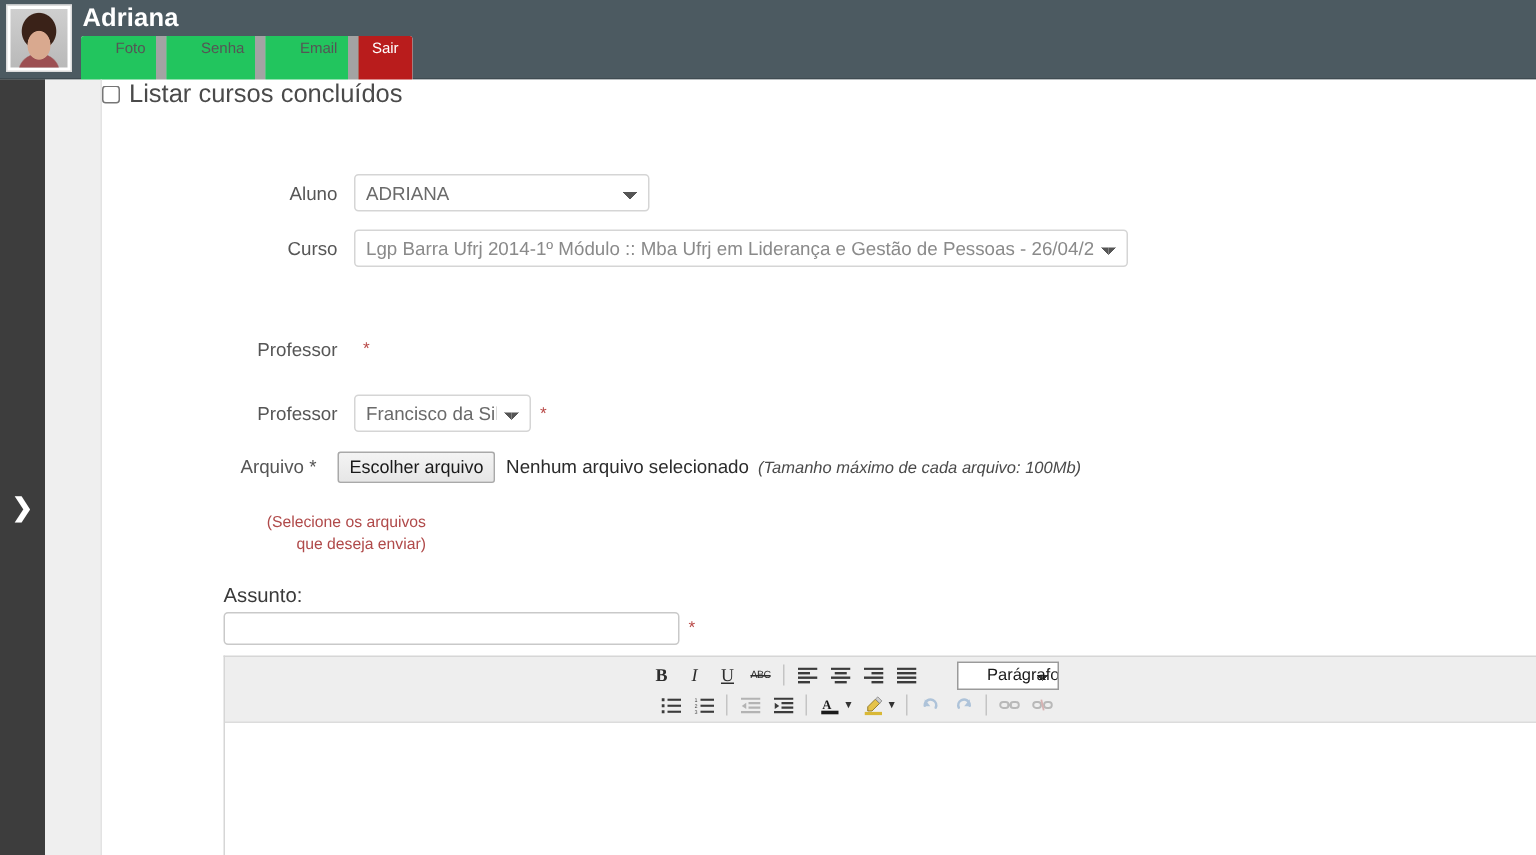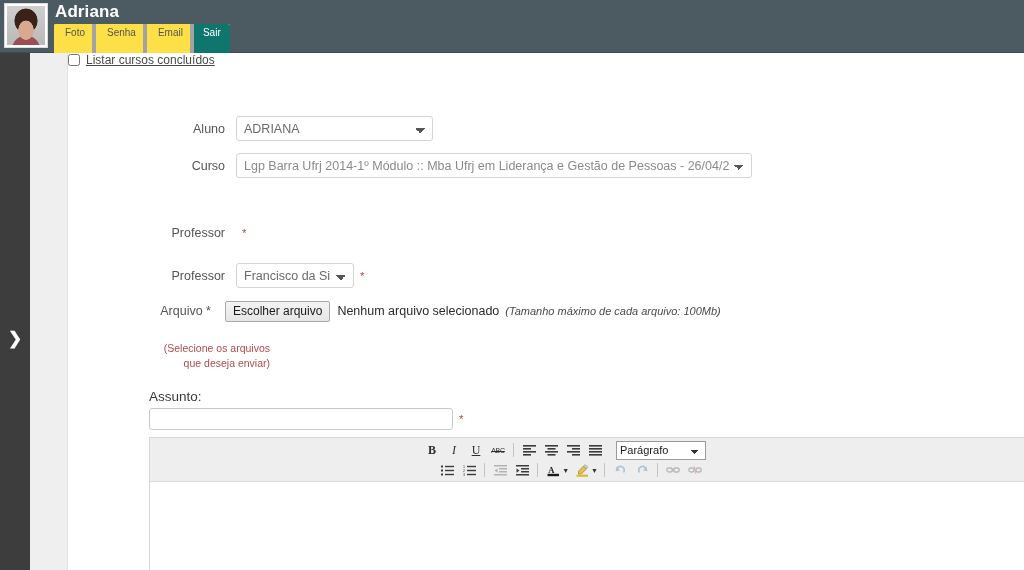--- a/index.html
+++ b/index.html
@@ -45,28 +45,28 @@
     position: absolute; left: 54px; top: 24px;
     display: flex;
     background: #eeeeee;
     border-radius: 2px;
     overflow: hidden;
     box-shadow: 0 1px 0 rgba(0,0,0,.15);
   }
   #navbtns .nb {
     font-size: 10px;
     color: #555555;
-    padding: 3px 7px 4px 11px;
-    border-right: 4px solid #a3a3a3;
+    padding: 3px 7px 4px 23px;
+    border-right: 7px solid #a3a3a3;
     line-height: 11px;
-    background: #fde047;
+    background: #22c55e;
   }
   #navbtns .nb.last { border-right: none; }
   #navbtns .nb.danger {
-    background: #0f766e;
+    background: #b91c1c;
     color: #ffffff;
     border-right: none;
     padding: 3px 9px 20px 9px;
   }
 
   
   #darkrail {
     position: absolute; left: 0; top: 53px;
     width: 30px; height: 517px;
     background: #3d3d3d;
@@ -131,21 +131,21 @@
 
   #row-curso { left: 0px; top: 100px; }
   #sel-curso { width: 516px; color: #8a8a8a; }
 
   #row-check { left: 141px; top: 140px; display: flex; align-items: center; }
   #chk-concluidos {
     width: 12px; height: 12px;
     margin: 0 6px 0 0;
     vertical-align: middle;
   }
-  #chk-label { font-size: 12px; color: #4a4a4a; text-decoration: underline; }
+  #chk-label { font-size: 17px; color: #4a4a4a; }
 
   #row-disciplina { left: 0px; top: 173px; }
   #sel-disciplina { width: 290px; }
 
   #row-professor { left: 0px; top: 210px; }
   #sel-professor { width: 118px; }
 
   #row-arquivo { left: 0px; top: 248px; align-items: baseline; }
   #row-arquivo .flabel { padding-right: 0; width: 105px; }
   #btn-escolher {
@@ -167,21 +167,21 @@
   }
   #file-hint {
     font-size: 11px;
     color: #4a4a4a;
     font-style: italic;
     margin-left: 6px;
   }
 
   #hint-red {
     position: absolute;
-    left: 80px; top: 288px;
+    left: 94px; top: 288px;
     width: 122px;
     text-align: right;
     font-size: 10.5px;
     line-height: 15px;
     color: #b04a4a;
   }
 
   #assunto-label {
     position: absolute;
     left: 81px; top: 336px;
@@ -245,23 +245,23 @@
     font-size: 7px; color: #333;
     margin-left: -2px; margin-right: 2px;
   }
   #fmt-select {
     font-family: "Liberation Sans", sans-serif;
     font-size: 11px;
     color: #1a1a1a;
     background: #ffffff;
     border: 1px solid #9a9a9a;
     height: 19px;
-    width: 90px;
-    margin-left: 10px;
-    padding-left: 3px;
+    width: 68px;
+    margin-left: 23px;
+    padding-left: 19px;
     appearance: none;
     -webkit-appearance: none;
     background-image:
       linear-gradient(45deg, transparent 50%, #333 50%),
       linear-gradient(135deg, #333 50%, transparent 50%);
     background-position: calc(100% - 10px) 8px, calc(100% - 6px) 8px;
     background-size: 4px 4px, 4px 4px;
     background-repeat: no-repeat;
     outline: none;
   }

